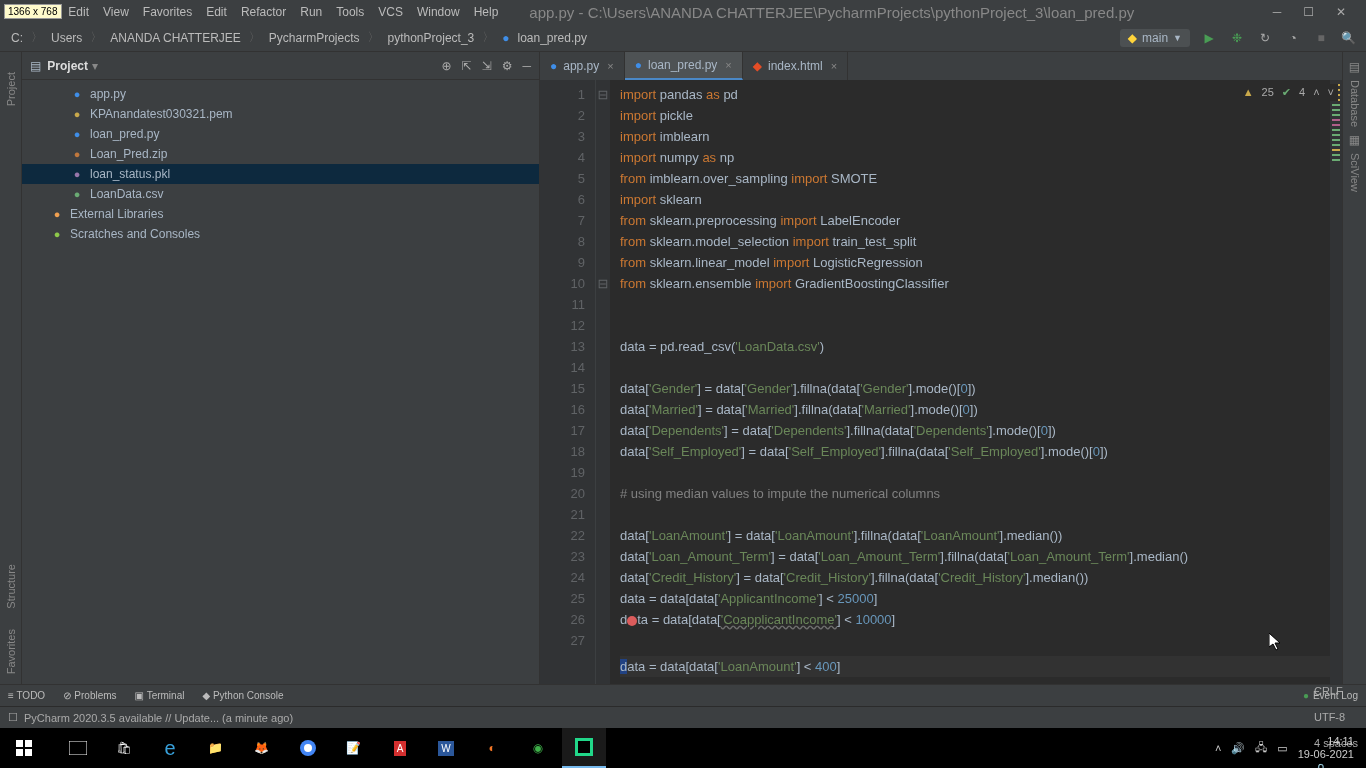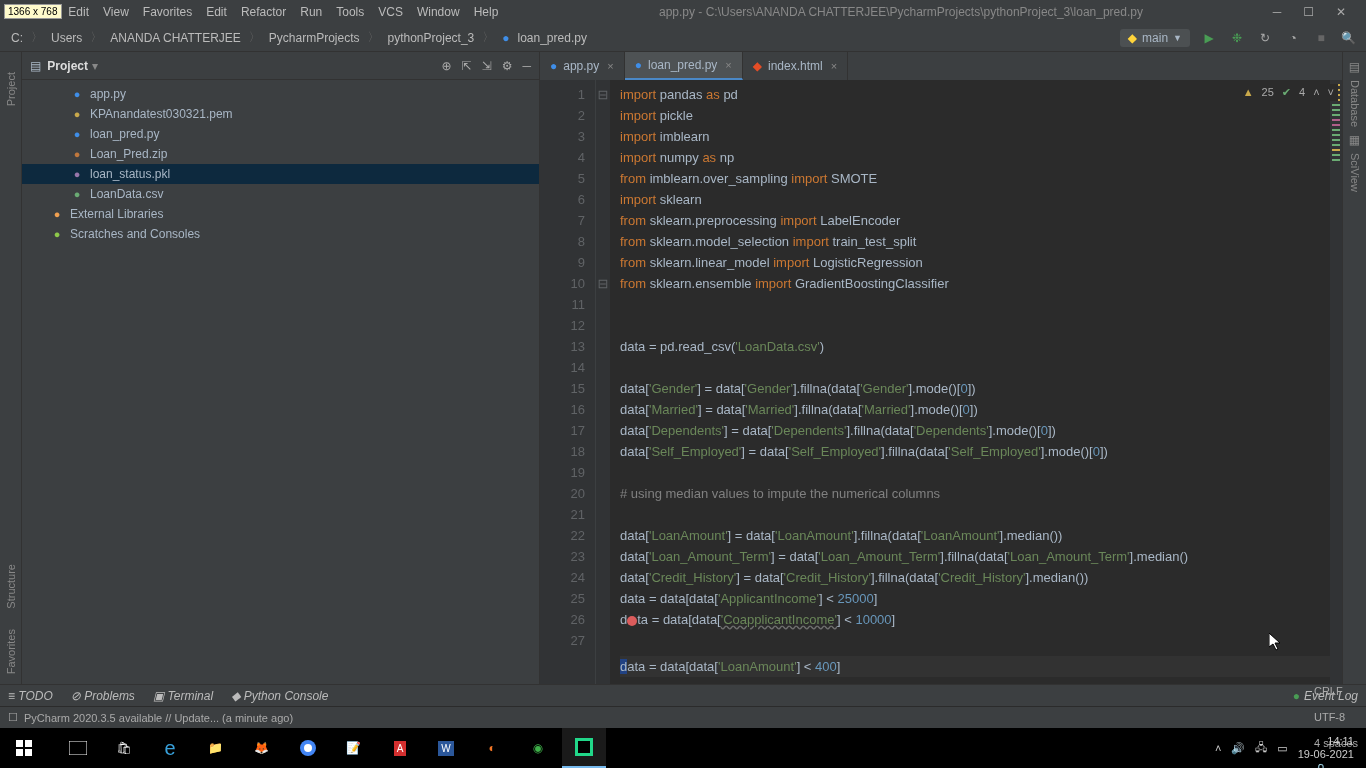--- a/index.html
+++ b/index.html
@@ -1,20 +1,20 @@
 <!DOCTYPE html>
 <html><head>
 <meta charset="utf-8">
 <style>
 * { margin: 0; padding: 0; box-sizing: border-box; font-family: "Segoe UI", sans-serif; }
 body { background: #2b2b2b; color: #a9b7c6; width: 1366px; height: 768px; overflow: hidden; font-size: 12px; position: relative; }
 .menubar { height: 24px; background: #3c3f41; display: flex; align-items: center; padding: 0 4px; color: #bbb; }
 .menubar .logo { width: 18px; height: 18px; margin-right: 6px; display:flex; align-items:center; justify-content:center; }
 .menubar .m { padding: 0 7px; cursor: pointer; }
-.menubar .title { flex: 1; text-align: center; padding-left: 24px; color: #888; font-size: 12px; }
+.menubar .title { flex: 1; text-align: left; padding-left: 24px; color: #888; font-size: 15px; }
 .menubar .winctrl { display:flex; gap:22px; padding-right:16px; color:#aaa; }
 .navbar { height: 28px; background: #3c3f41; border-bottom: 1px solid #323232; display: flex; align-items: center; padding: 0 8px; }
 .breadcrumb { display: flex; align-items: center; gap: 2px; color: #bbb; }
 .breadcrumb span { padding: 0 3px; }
 .breadcrumb .sep { color: #666; }
 .navbar .right { margin-left: auto; display: flex; align-items: center; gap: 10px; }
 .run-config { background: #4c5052; border-radius: 3px; padding: 2px 8px; display: flex; align-items: center; gap: 5px; }
 .icon-btn { width: 18px; height: 18px; display:flex; align-items:center; justify-content:center; color:#aaa; cursor:pointer;}
 .main { display: flex; height: calc(100% - 24px - 28px - 22px - 22px - 40px); }
 .left-gutter { width: 22px; background: #3c3f41; border-right: 1px solid #323232; display:flex; flex-direction:column; align-items:center; padding-top:10px; color:#888;}
@@ -54,21 +54,21 @@
 .code .hl { background:#214283; }
 .code .cr { background:#323232; display:inline-block; width:100%;margin-top:26px;}
 .right-gutter { width:24px; background:#3c3f41; border-left:1px solid #323232; display:flex; flex-direction:column; align-items:center; padding-top:8px; color:#888;}
 .right-gutter .vtext { writing-mode: vertical-rl; margin:6px 0; font-size:11px;}
 .minimap { width:12px; background:#313335; display:flex; flex-direction:column; padding-top:4px; gap:3px;}
 .minimap .mark { height:2px; width:8px; margin-left:2px;}
 .mg { background:#6aab73; } .my { background:#c9a94b; } .mp { background:#b05f8a; }
 .insp { position:absolute; top:4px; right:4px; display:flex; gap:8px; font-size:11px; color:#aaa; background:#2b2b2b; padding:2px 4px;}
 .insp .warn { color:#c9a94b; }
 .insp .ok { color:#6aab73; }
-.bottom-tools { height:22px; background:#3c3f41; border-top:1px solid #323232; display:flex; align-items:center; padding:0 8px; gap:18px; font-size:12px; color:#bbb;font-style:italic;}
+.bottom-tools { height:22px; background:#3c3f41; border-top:1px solid #323232; display:flex; align-items:center; padding:0 8px; gap:18px; font-size:10px; color:#bbb;}
 .bottom-tools .right { margin-left:auto; display:flex; align-items:center; gap:4px;}
 .statusbar { height:22px; background:#3c3f41; border-top:1px solid #2b2b2b; display:flex; align-items:center; padding:0 8px; font-size:11px; color:#aaa;}
 .statusbar .right { margin-left:auto; display:flex; gap:14px;flex-direction:column;}
 .taskbar { height:40px; background:#000; display:flex; align-items:center; }
 .taskbar .start { width:48px; display:flex; align-items:center; justify-content:center; color:#fff;}
 .taskbar .search { flex: 0 0 320px; height:32px; background:#1f1f1f; display:flex; align-items:center; padding:0 12px; color:#888; border-left:1px solid #333;}
 .taskbar .apps { display:flex; gap:2px; margin-left:8px; }
 .taskbar .app { width:44px; height:40px; display:flex; align-items:center; justify-content:center; cursor:pointer;}
 .taskbar .app.active { border-bottom:2px solid #76b9ed; background:#1a1a1a;}
 .taskbar .tray { margin-left:auto; display:flex; align-items:center; gap:10px; padding-right:12px; color:#ccc; font-size:11px;}

